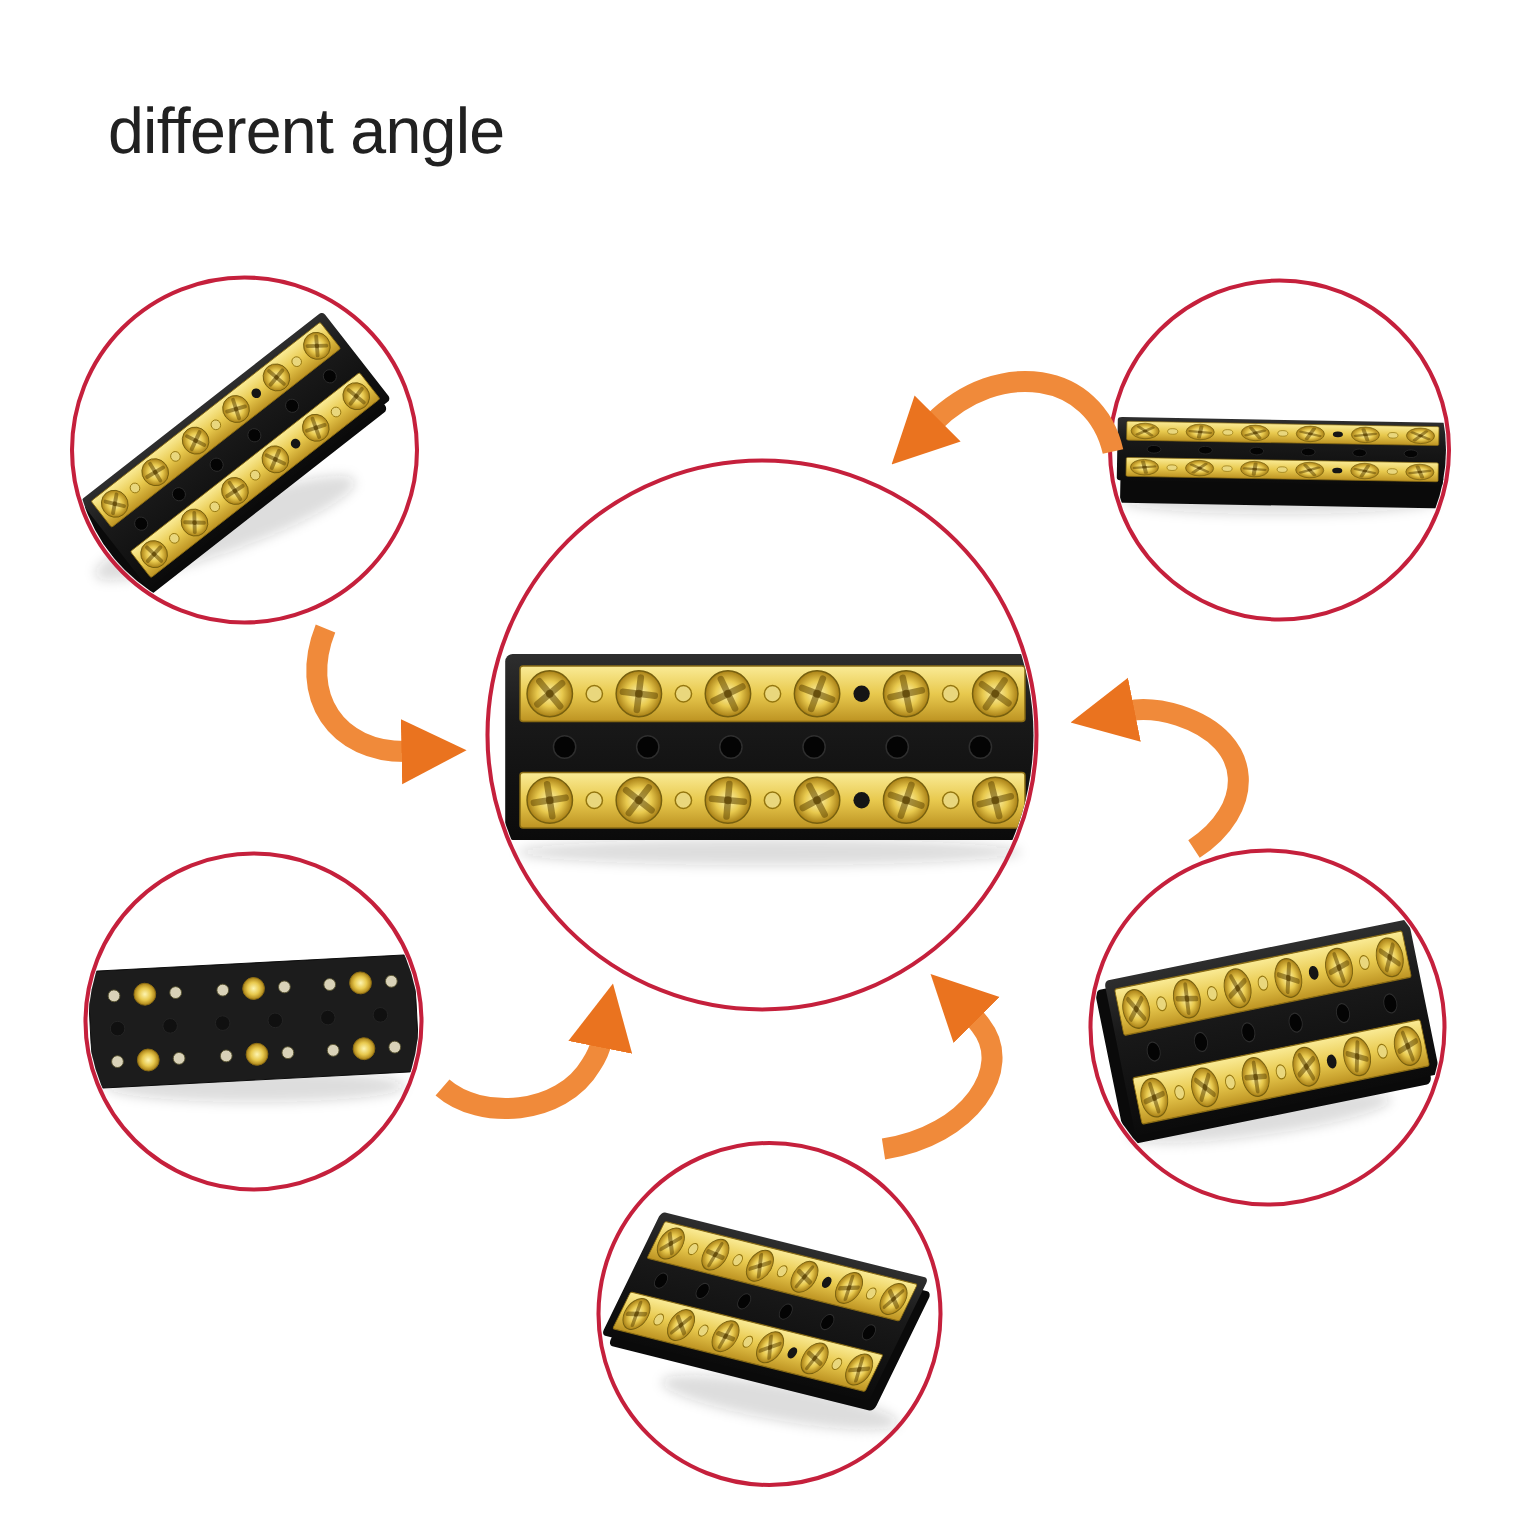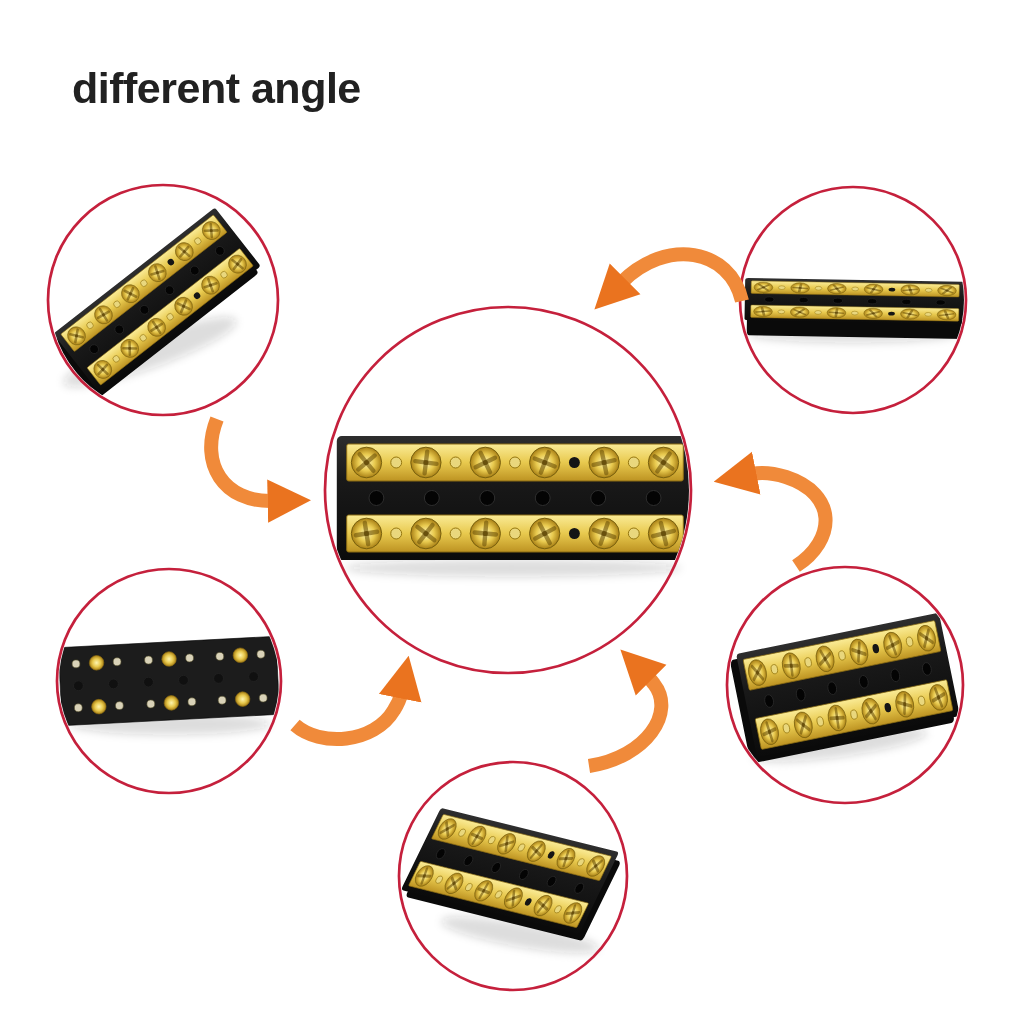--- a/index.html
+++ b/index.html
@@ -3,21 +3,21 @@
 <meta charset="utf-8">
 <style>
   html,body{margin:0;padding:0;}
   body{
     width:1024px;height:1024px;position:relative;overflow:hidden;
     background:var(--bg,#ffffff);
     font-family:"Liberation Sans", sans-serif;
   }
   .page-title{
     position:absolute;left:72px;top:64px;
-    font-size:43px;font-weight:700;letter-spacing:-0.5px;
+    font-size:43px;font-weight:400;letter-spacing:-0.5px;
     color:var(--title-color,#222222);
   }
   svg.stage{position:absolute;left:0;top:0;}
   .vignette-circle{fill:none;stroke:var(--circle-border,#c5203c);stroke-width:2.7px;}
   .arrow-path{fill:none;stroke:var(--arrow,#f08a3a);stroke-width:14;stroke-linecap:butt;}
   .arrow-head-shape{fill:var(--arrow-head,#ea731f);}
   .thick{fill:#0a0a0a;}
   .shadow{fill:rgba(40,40,40,0.16);filter:url(#soft);}
 </style>
 </head>

